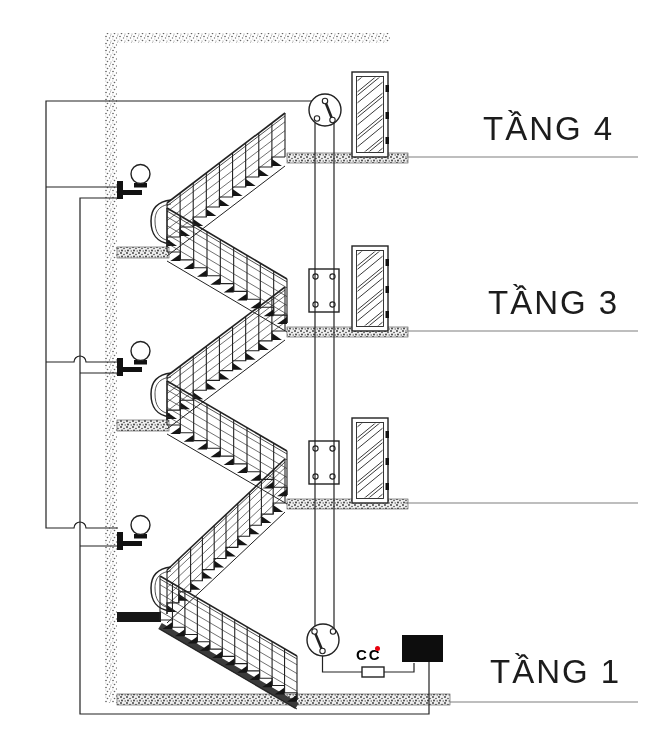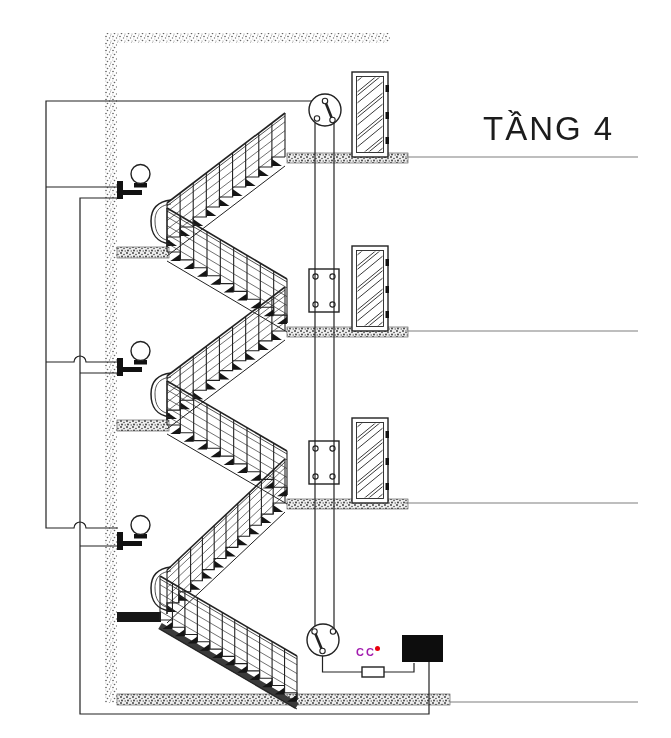--- a/index.html
+++ b/index.html
@@ -5,22 +5,22 @@
   html,body{margin:0;padding:0;background:#fff;}
   .canvas{position:relative;width:671px;height:738px;background:#ffffff;overflow:hidden;
           font-family:"Liberation Sans",sans-serif;}
   svg{position:absolute;left:0;top:0;}
   .ln{stroke:#222;fill:none;stroke-width:1.2px;}
   .wf{fill:#fff;stroke:#222;stroke-width:1.4px;}
   .wf2{fill:#fff;stroke:#222;stroke-width:1.1px;}
   .slab{fill:url(#stip2);stroke:#4a4a4a;stroke-width:0.6px;}
   .fline{stroke:#7f7f7f;stroke-width:1.1px;}
   .floor-label{position:absolute;font-size:33px;letter-spacing:2px;color:#1c1c1c;white-space:nowrap;}
-  .fuse-label{position:absolute;left:356px;top:646px;font-size:11px;font-weight:bold;
-              letter-spacing:2px;color:#a21caf;}
+  .fuse-label{position:absolute;left:356px;top:646px;font-size:15px;font-weight:bold;
+              letter-spacing:2px;color:#000000;}
   .fuse-dot{position:absolute;left:375px;top:646px;width:5px;height:5px;border-radius:50%;
             background:#e8000d;}
 </style>
 </head>
 <body>
 
 <div class="canvas">
 
 <svg id="diagram" width="671" height="738" viewBox="0 0 671 738">
   <defs id="defs">
@@ -386,16 +386,18 @@
             <line x1="356" y1="516" x2="384" y2="493" stroke="#222" stroke-width="0.9"></line>
           </g>
           <rect x="385.5" y="431" width="3.5" height="7" fill="#111"></rect>
           <rect x="385.5" y="458" width="3.5" height="7" fill="#111"></rect>
           <rect x="385.5" y="483" width="3.5" height="7" fill="#111"></rect>
         </g>
       </g>
 </svg>
 
 <div class="floor-label" style="left:483px;top:110px">TẦNG 4</div>
+<div class="floor-label" style="left:488px;top:284px">TẦNG 3</div>
+<div class="floor-label" style="left:490px;top:653px">TẦNG 1</div>
 <div class="fuse-label">CC</div>
 <span class="fuse-dot"></span>
 
 </div>
 
 </body></html>

